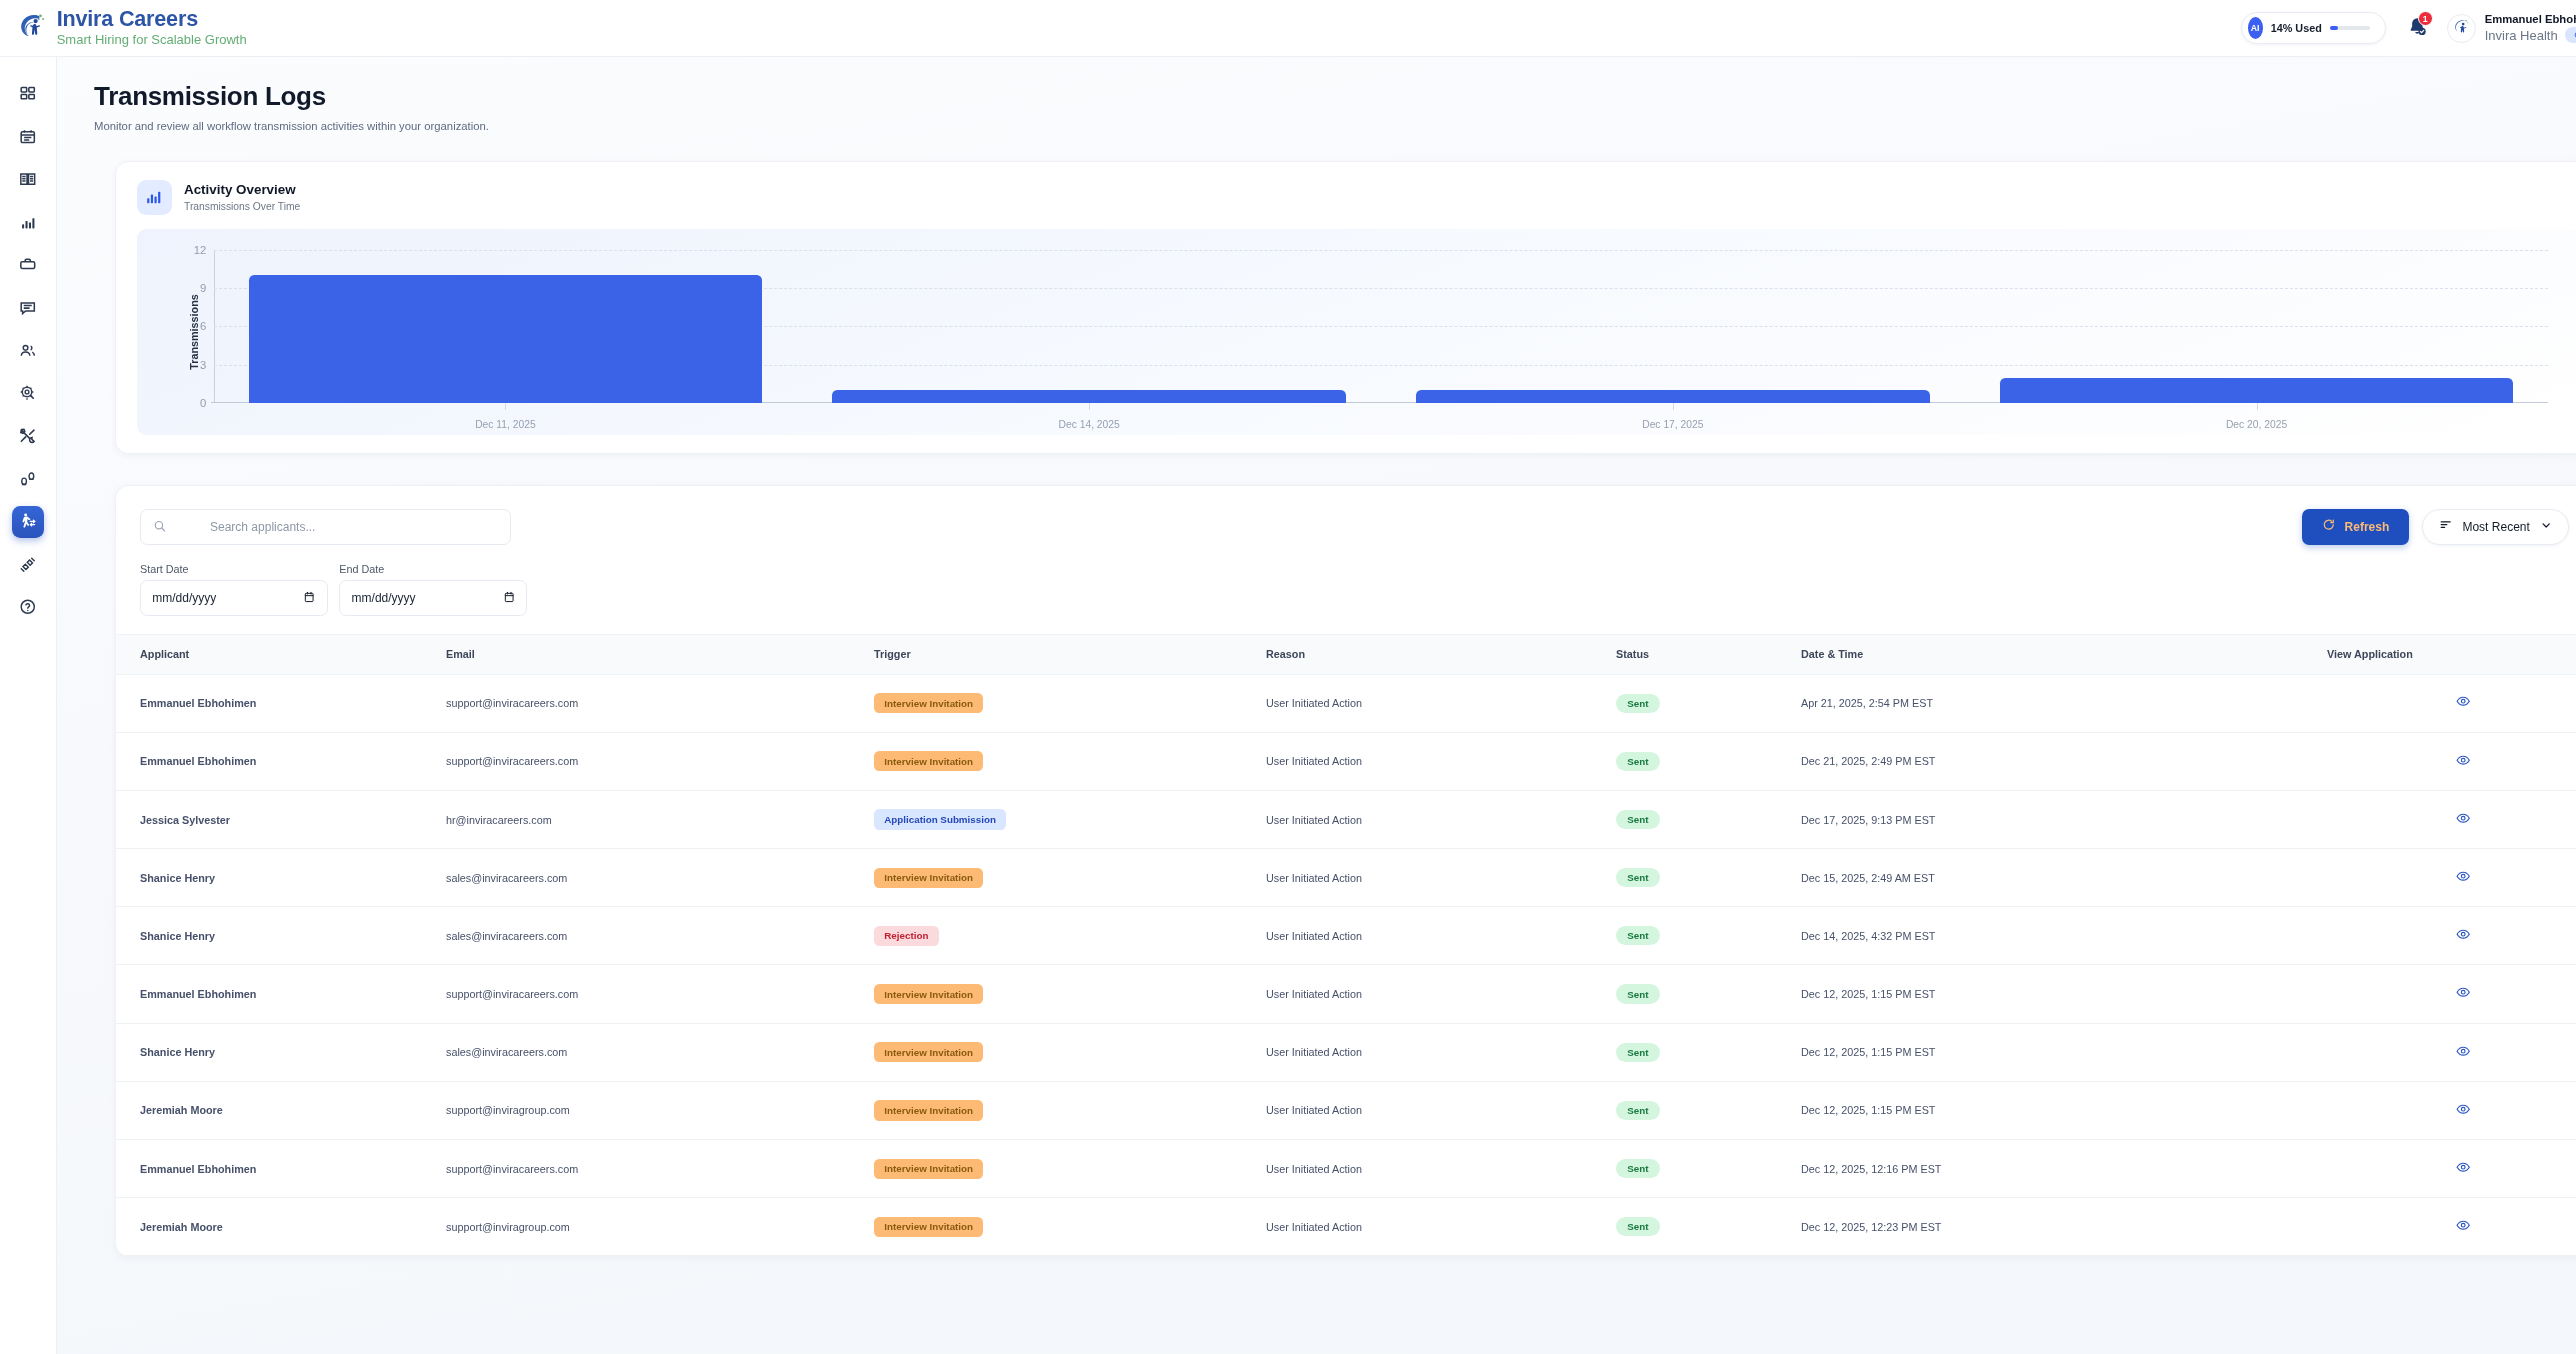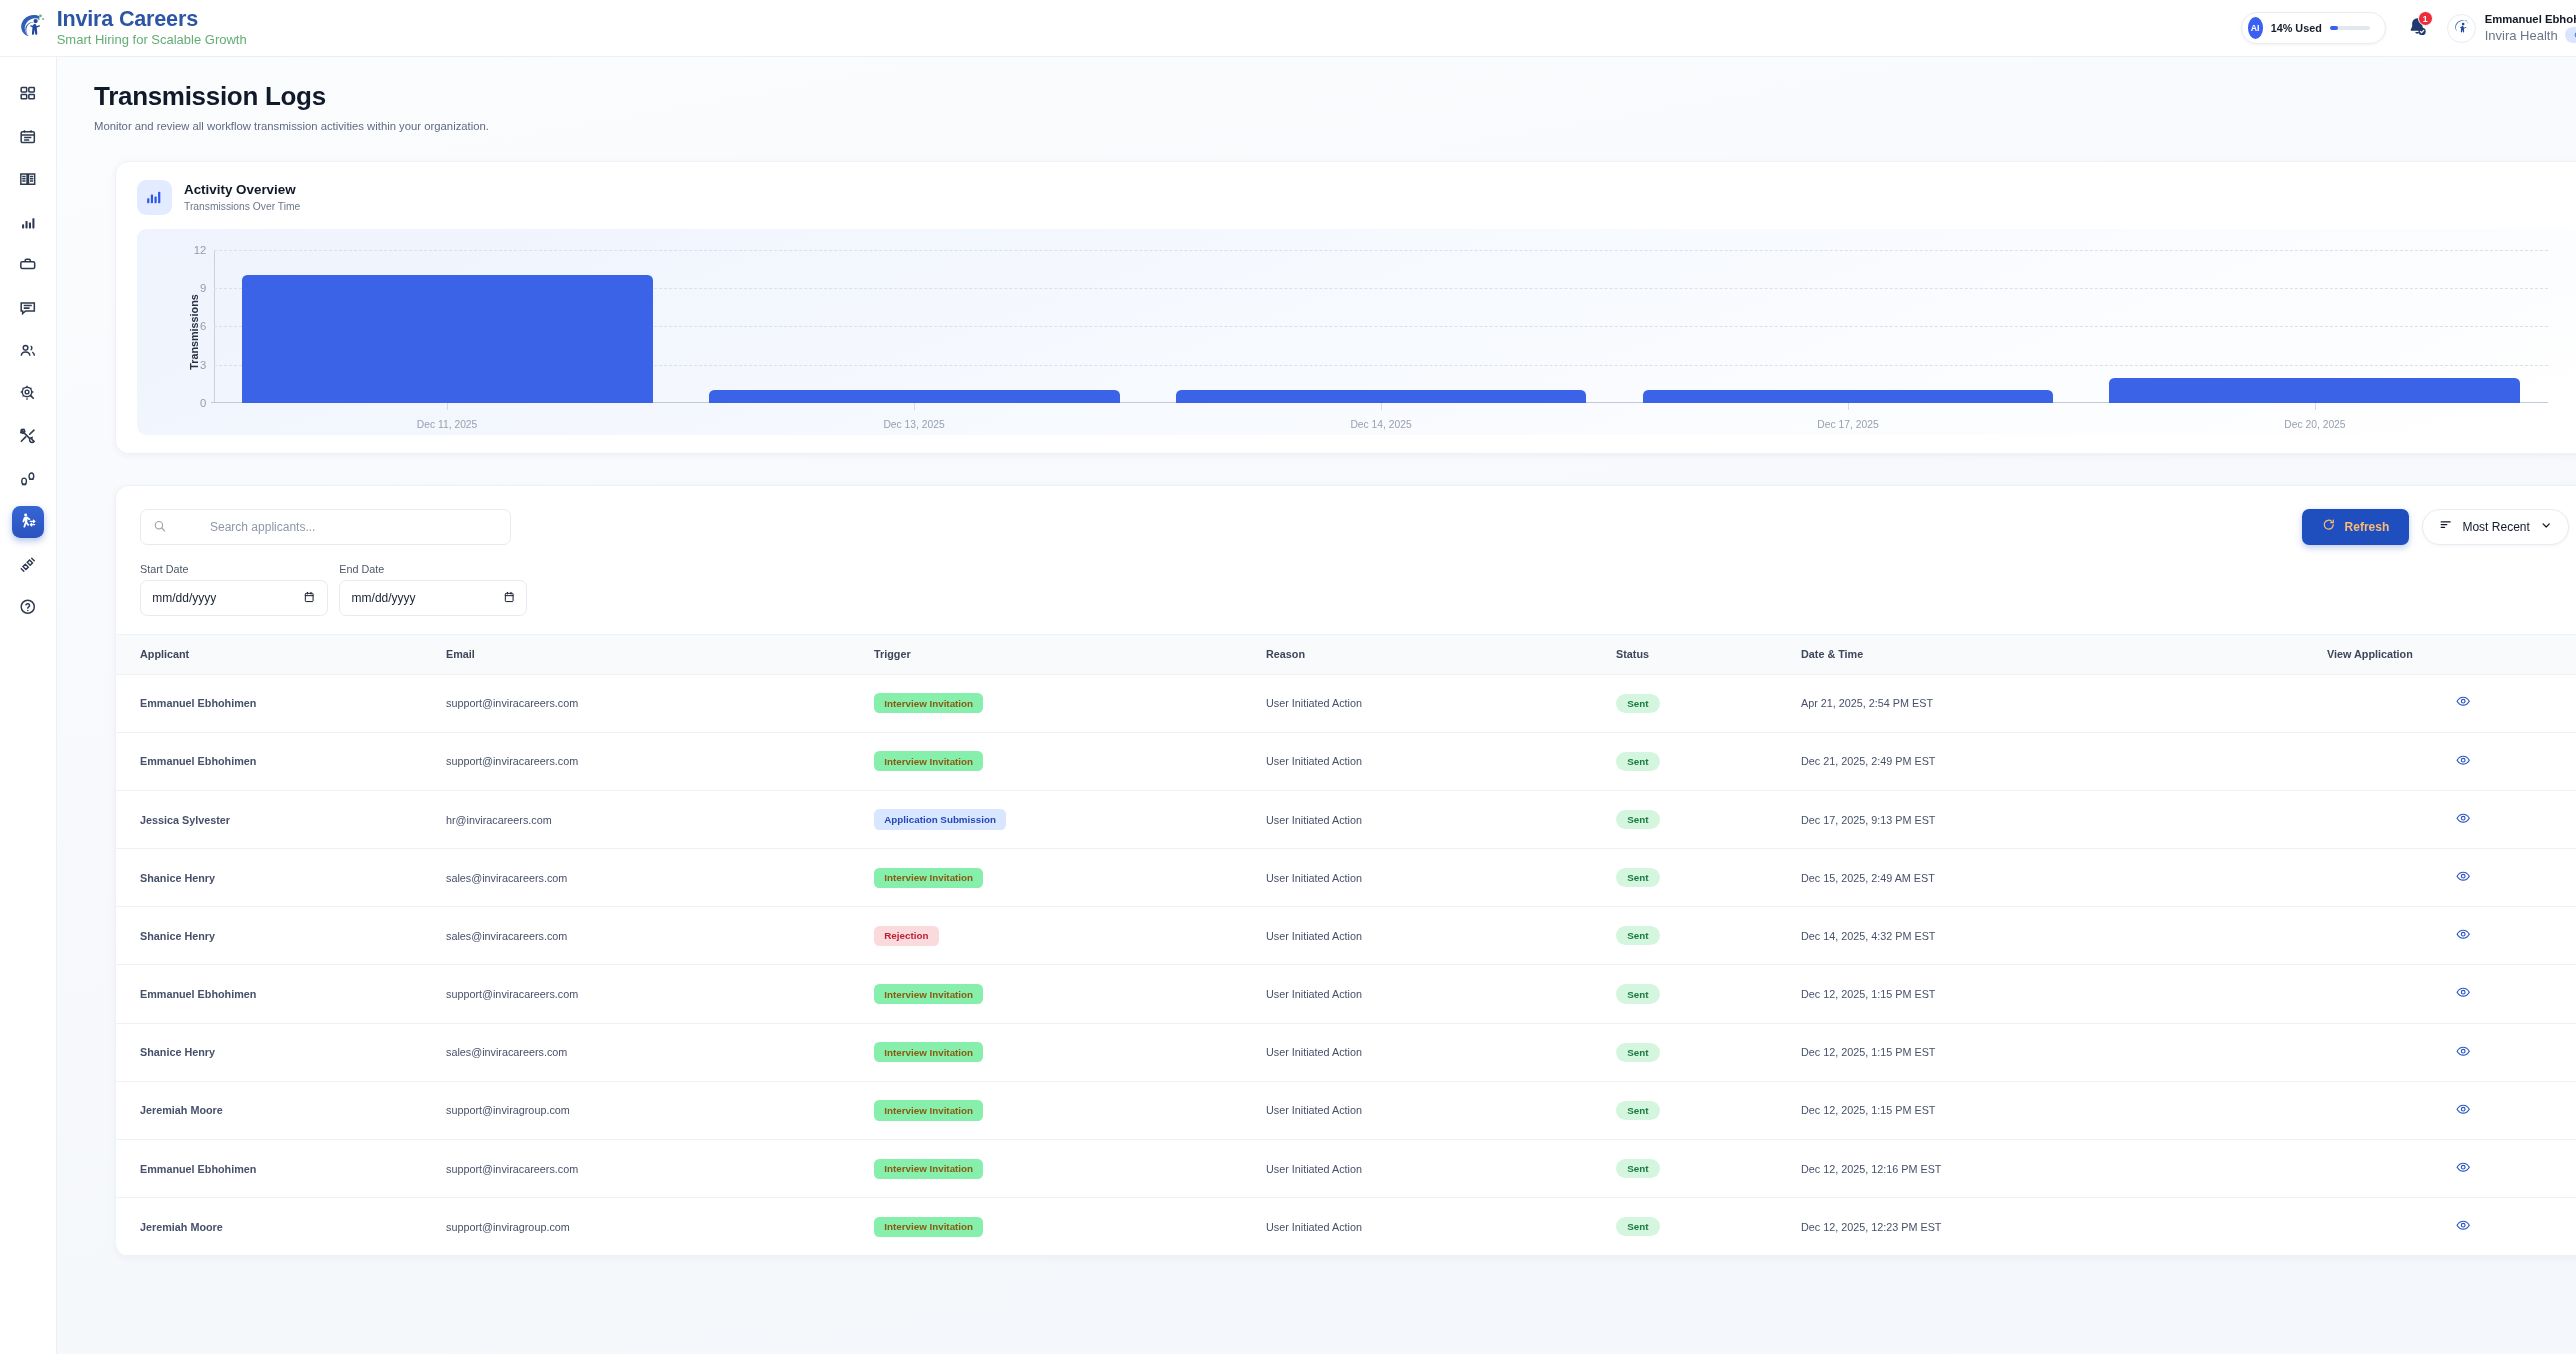--- a/index.html
+++ b/index.html
@@ -206,21 +206,21 @@
   .c-trigger   { width: 392px; }
   .c-reason    { width: 350px; }
   .c-status    { width: 185px; }
   .c-date      { width: 526px; margin-top: 28px; }
   .c-view      { text-align: center; }
   thead .c-view { text-align: left; padding-left: 0 !important; }
   td.c-applicant { font-weight: 700; color: #16203a; }
   td.c-email { color: #4a5468; }
 
   .chip { display: inline-block; border-radius: 5.2px; padding: 4.6px 10.3px; font-size: 9.8px; font-weight: 600; white-space: nowrap; }
-  .chip-interview   { background: #86efac; color: #8a5b10; }
+  .chip-interview   { background: #fdba74; color: #8a5b10; }
   .chip-application { background: #d9e6ff; color: #2448b8; }
   .chip-rejection   { background: #fbdadd; color: #bd2234; }
 
   .status-chip { display: inline-block; background: #d4f5de; color: #1a7a41; border-radius: 515px; padding: 4.1px 11.3px; font-size: 9.8px; font-weight: 700; }
   .eye-btn { background: none; border: 0; cursor: pointer; color: #2b55c4; padding: 0; display: inline-flex; }
 </style>
 </head>
 <body>
 
 <header class="topbar">
@@ -447,25 +447,20 @@
             <div class="y-tick" style="top: 75%;">3</div>
             <div class="y-tick" style="top: 50%;">6</div>
             <div class="y-tick" style="top: 25%;">9</div>
             <div class="y-tick" style="top: 0%;">12</div>
           </div>
         <div class="bars" id="bars">
             <div class="bar-slot">
               <div class="bar" title="Dec 11, 2025: 10" style="height: 83.3333%; background: rgb(59, 99, 232);"></div>
               <div class="tickmark"></div>
               <div class="x-tick">Dec 11, 2025</div>
-            </div>
-            <div class="bar-slot">
-              <div class="bar" title="Dec 13, 2025: 1" style="height: 8.33333%; background: rgb(59, 99, 232);"></div>
-              <div class="tickmark"></div>
-              <div class="x-tick">Dec 13, 2025</div>
             </div>
             <div class="bar-slot">
               <div class="bar" title="Dec 14, 2025: 1" style="height: 8.33333%; background: rgb(59, 99, 232);"></div>
               <div class="tickmark"></div>
               <div class="x-tick">Dec 14, 2025</div>
             </div>
             <div class="bar-slot">
               <div class="bar" title="Dec 17, 2025: 1" style="height: 8.33333%; background: rgb(59, 99, 232);"></div>
               <div class="tickmark"></div>
               <div class="x-tick">Dec 17, 2025</div>

